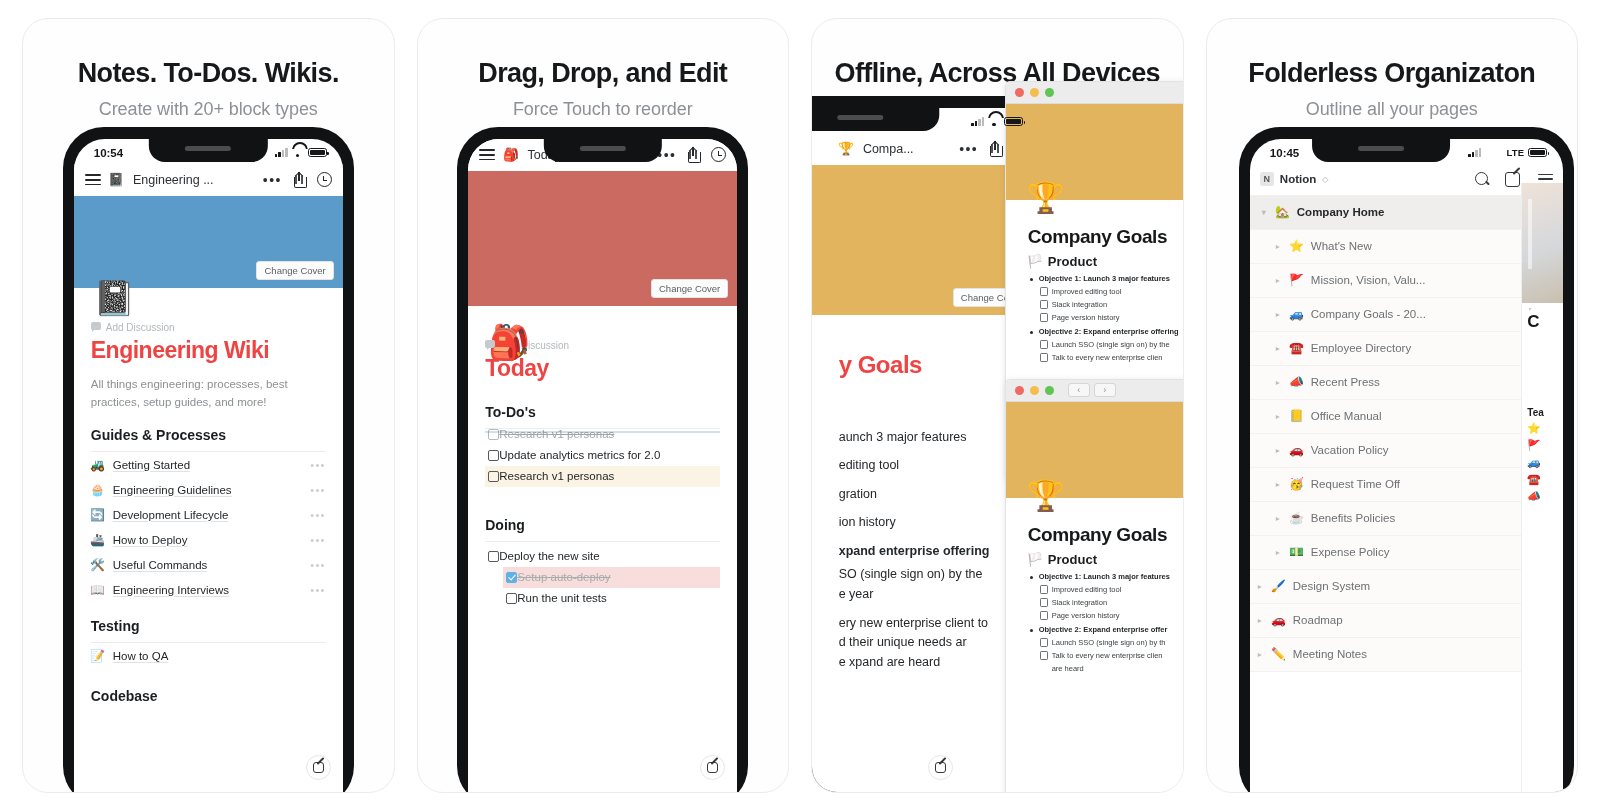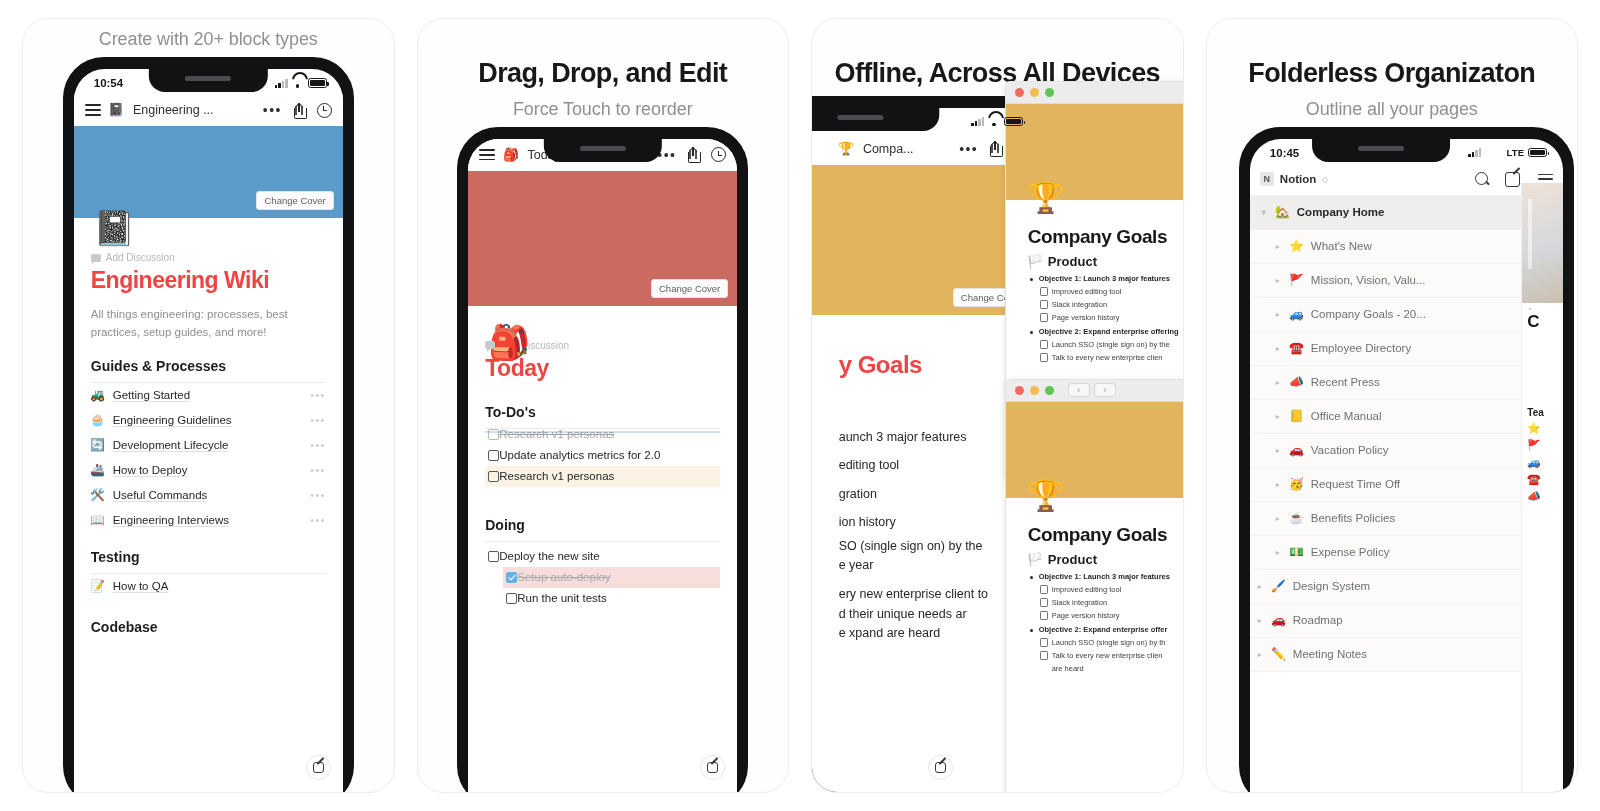--- a/index.html
+++ b/index.html
@@ -144,21 +144,21 @@
   .cover { position:relative; width:100%; }
   .change-cover {
     position:absolute; right:9px; bottom:8px;
     background:#fcfcfc; border:1px solid #e3e3e3; border-radius:3px;
     font-size:9.5px; color:#5c6165; padding:3px 7px; white-space:nowrap;
   }
   .page-icon { position:absolute; font-size: 34px; line-height:1; }
 
   .body-pad { padding: 0 17px; }
   .add-disc {
-    display:flex; align-items:center; gap:5px;
+    display:flex; align-items:flex-start; gap:5px;
     font-size:10px; color:#b4b8bb; margin-top:7px;
   }
   .bubble { width:10px;height:8px;background:#c6cacd;border-radius:2px;position:relative;}
   .bubble::after{content:"";position:absolute;left:1.5px;bottom:-2.5px;
     border-left:3px solid #c6cacd;border-bottom:3px solid transparent;}
   .page-h1 { font-size: 23px; font-weight: bold; color:#ef4444; letter-spacing:-0.5px; margin-top:4px; }
   .page-desc { font-size: 11.5px; color:#8c9093; line-height:1.55; margin-top:12px; }
   .page-h2 { font-size: 14px; font-weight: bold; color:#1b1e20; margin-top:16px; }
   .rule { height:1px; background:#ececec; margin-top:8px; }
 
@@ -262,20 +262,21 @@
   .win-check::before{content:"";position:absolute;left:12px;top:0.5px;width:6.5px;height:6.5px;
     border:1px solid #6e7276;border-radius:1.2px;}
   .win-check.cont::before{display:none;}
 </style>
 </head>
 <body>
 
 <div class="gallery">
 
   <div class="card">
+    <div class="card-title">Notes. To-Dos. Wikis.</div>
     <div class="card-sub">Create with 20+ block types</div>
 
     <div class="stage">
       <div class="phone" style="left:11%;right:11%;top:8px;bottom:-14px;">
         <div class="phone-screen">
           <div class="notch">
               <span class="speaker"></span>
             </div>
 
           <div class="statusbar">
@@ -511,20 +512,21 @@
             <div class="change-cover">Change Cover</div>
           </div>
 
           <div style="padding:0 0 0 44%;">
             <div class="page-h1" style="margin-top:36px;font-size:24px;">y Goals</div>
             <div style="margin-top:44px;font-size:12.5px;color:#24282b;line-height:2.28;">
               <div>aunch 3 major features</div>
               <div>editing tool</div>
               <div>gration</div>
               <div>ion history</div>
+              <div style="font-weight:bold;">xpand enterprise offering</div>
               <div style="line-height:1.55;">SO (single sign on) by the</div>
               <div style="line-height:1.55;">e year</div>
               <div style="line-height:1.55;margin-top:10px;">ery new enterprise client to</div>
               <div style="line-height:1.55;">d their unique needs ar</div>
               <div style="line-height:1.55;">e xpand are heard</div>
             </div>
           </div>
 
           <div class="fab" style="right:24%;">
               <span class="edit-ic"></span>

